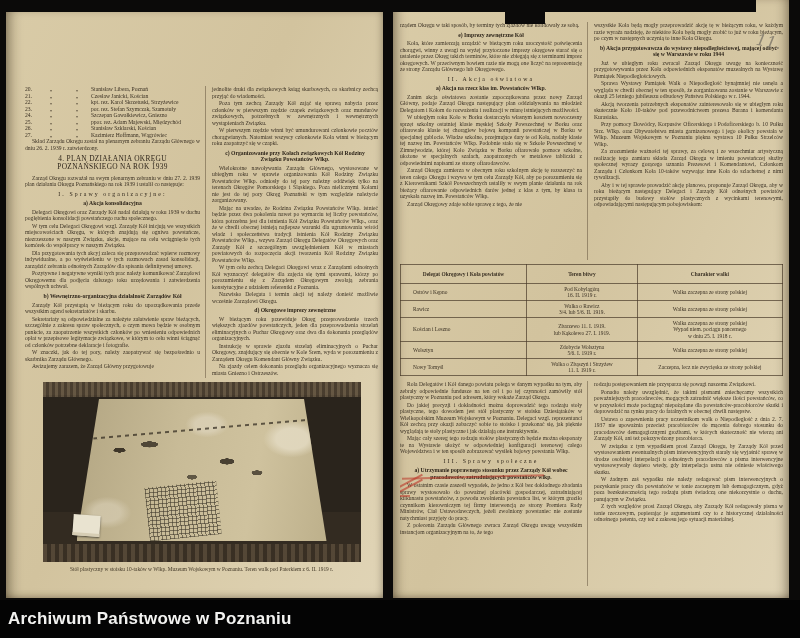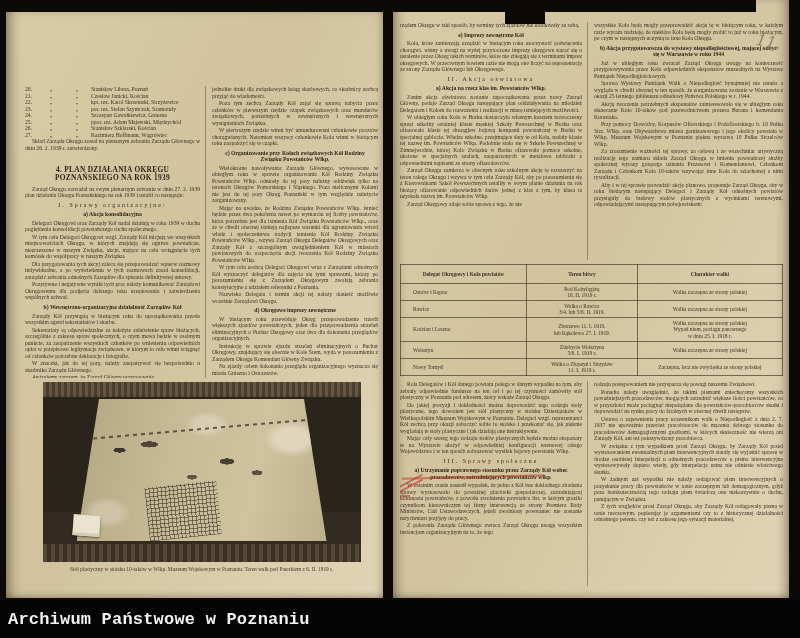--- a/index.html
+++ b/index.html
@@ -14,22 +14,22 @@
   .page-right{left:393px;top:0;width:396px;height:598px;
     box-shadow:inset 9px 0 12px -7px rgba(40,28,12,.55), inset -10px 0 12px -8px rgba(40,28,12,.5), inset 0 -6px 8px -6px rgba(40,28,12,.35)}
   .topbar{position:absolute;left:0;top:0;width:756px;height:12px;background:#0b0a09}
   .notch{position:absolute;left:505px;top:0;width:40px;height:24px;background:#0b0a09}
   .rightstrip{position:absolute;left:789px;top:0;width:11px;height:600px;background:#0b0a09}
 
   
   .col{font-size:5.6px;line-height:6.5px;text-align:justify;color:#3a3023}
   .b-p{text-indent:7px;margin-bottom:1px}
   .b-c{margin-bottom:1px}
-  .b-h2{font-weight:bold;text-align:center;text-indent:0;font-size:7.4px;line-height:8.4px;
-    letter-spacing:.3px;margin:15px 6px 3px;color:#2e251a}
+  .b-h2{font-weight:normal;text-align:center;text-indent:0;font-size:7.4px;line-height:8.4px;
+    letter-spacing:.3px;margin:4px 6px 3px;color:#2e251a}
   .b-h3{text-align:center;text-indent:0;letter-spacing:2.1px;font-size:5.8px;margin:3px 0 2px;color:#2e251a}
   .b-h4{font-weight:bold;text-align:center;text-indent:0;font-size:5.7px;line-height:6.6px;
     margin:3px 3px 2px;color:#2e251a}
 
   
   .lp-body{padding:74px 5px 0 19px}
   .lp-cols{display:flex;height:292px;overflow:hidden}
   .lp-c1{width:181px;padding-right:5px;border-right:1px solid rgba(92,76,54,.5)}
   .lp-c2{flex:1;padding-left:6px}
 
@@ -92,21 +92,21 @@
     background:rgba(186,52,38,.55);transform:rotate(-1.5deg)}
   .red-slash-a{position:absolute;left:-3px;top:99px;width:27px;height:2px;
     background:rgba(186,52,38,.6);transform:rotate(-28deg)}
   .red-slash-b{position:absolute;left:-3px;top:104px;width:27px;height:2px;
     background:rgba(186,52,38,.6);transform:rotate(-28deg)}
   .red-tick{position:absolute;left:0;top:114px;width:10px;height:2px;background:rgba(186,52,38,.55)}
 
   
   .footer{position:absolute;left:0;top:600px;width:800px;height:38px;background:#040404;
     display:flex;align-items:center}
-  .footer-label{padding-left:8px;font-family:Liberation Mono, monospace;font-weight:bold;
+  .footer-label{padding-left:8px;font-family:Liberation Sans, sans-serif;font-weight:bold;
     font-size:17px;letter-spacing:.2px;color:#f2f2f0}
 </style>
 </head>
 <body>
 
 <div class="stage">
 
   <div class="page page-left">
     <div class="lp-body">
       <div class="lp-cols">

